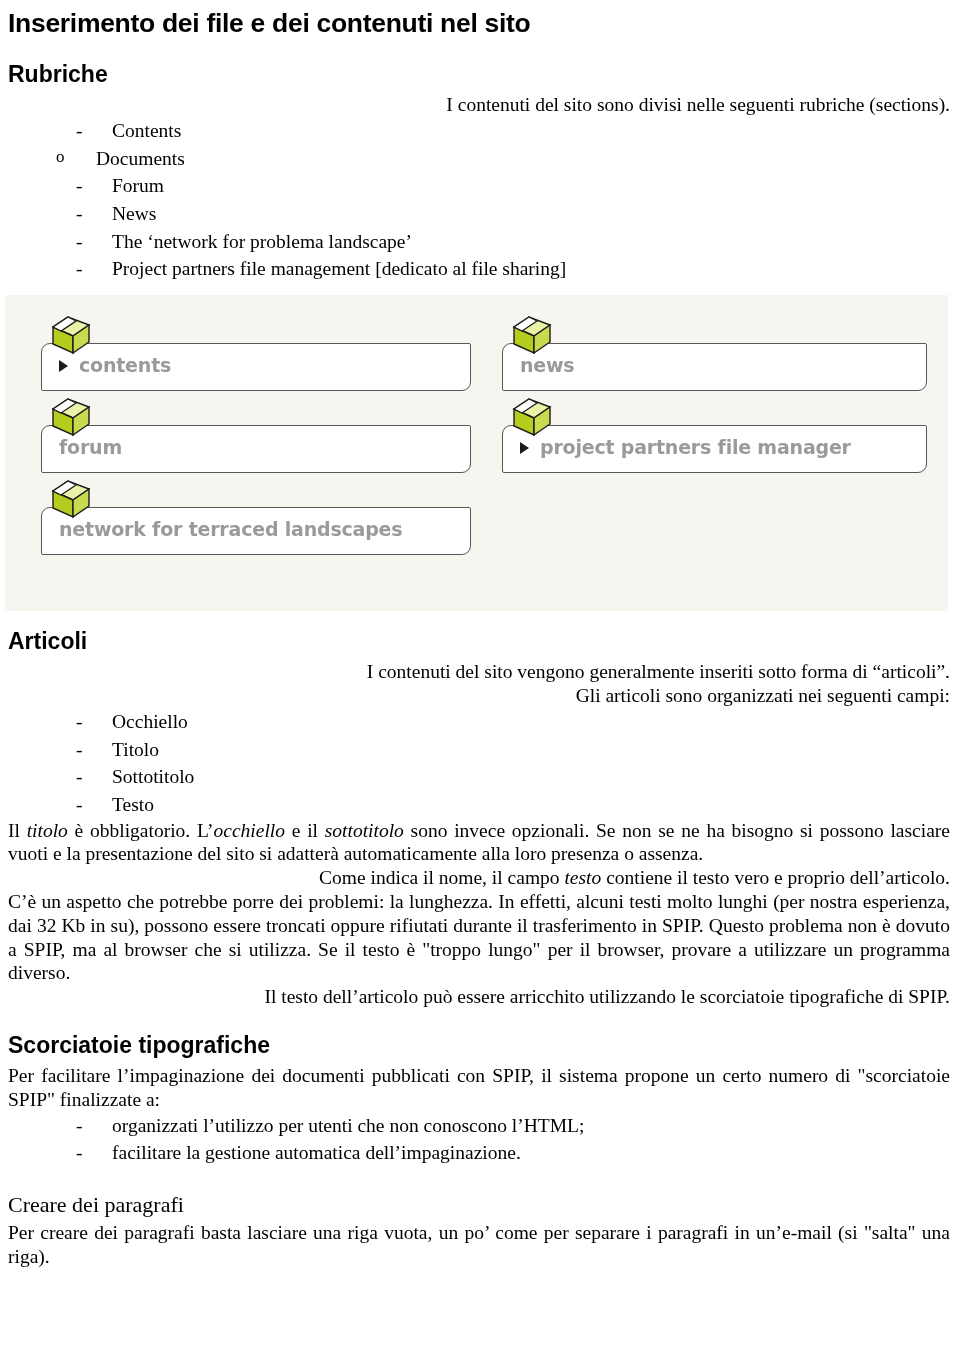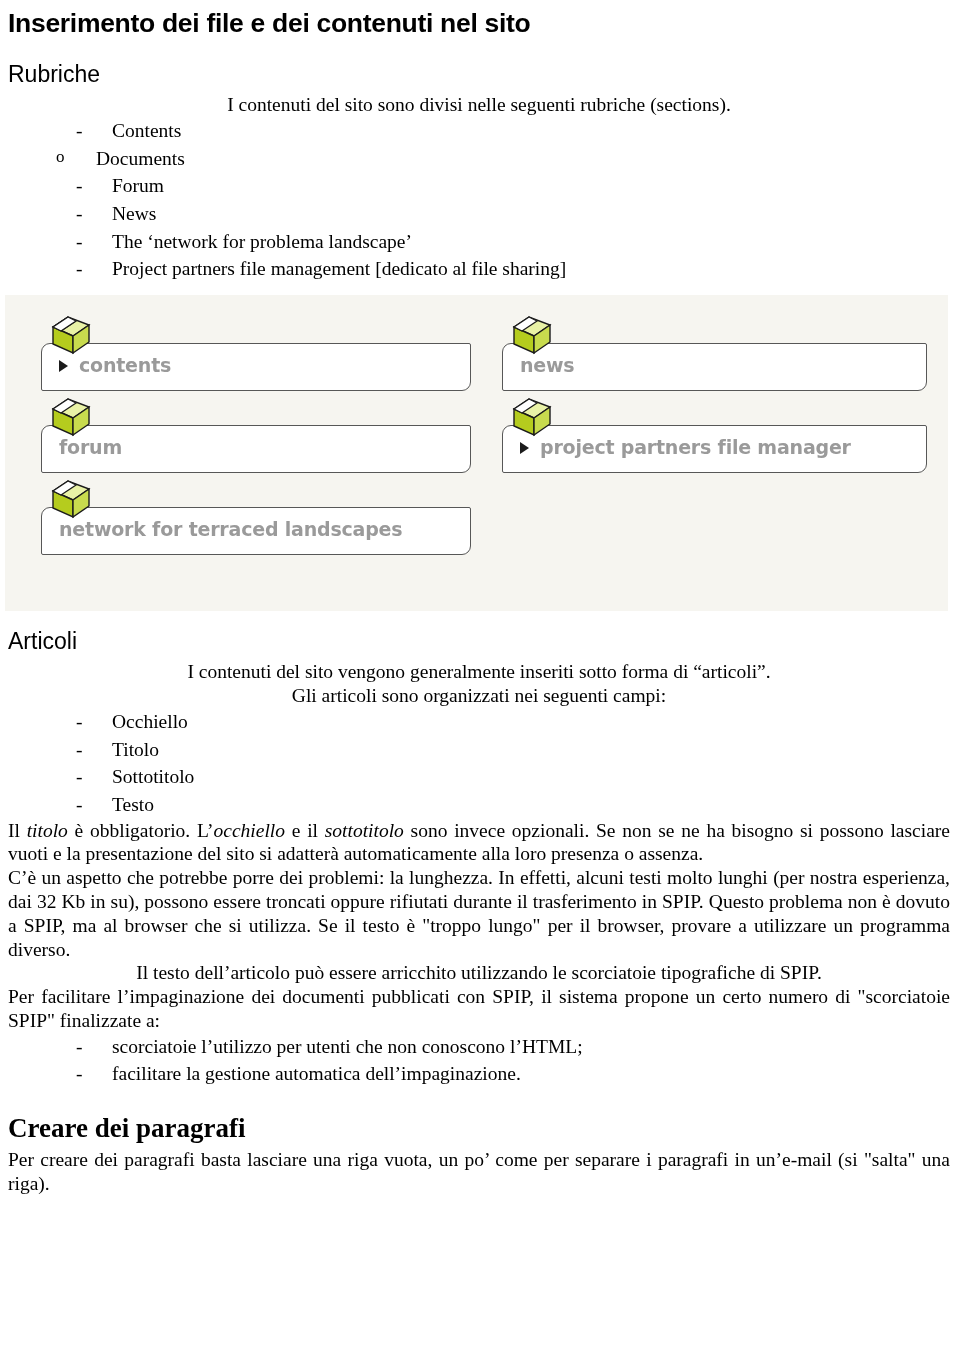--- a/index.html
+++ b/index.html
@@ -27,41 +27,41 @@
     font-family: "Liberation Sans", "DejaVu Sans", sans-serif;
     font-weight: bold;
     font-size: 26.5px;
     letter-spacing: -0.3px;
     line-height: 1.05;
     margin: 10px 0 0 8px;
     white-space: nowrap;
   }
   .h-sans {
     font-family: "Liberation Sans", "DejaVu Sans", sans-serif;
-    font-weight: normal;
+    font-weight: bold;
     font-size: 23px;
     line-height: 1.1;
     margin: 24px 0 6px 8px;
   }
   .h-serif {
     font-family: "Liberation Serif", "DejaVu Serif", serif;
-    font-weight: bold;
-    font-size: 27px;
+    font-weight: normal;
+    font-size: 22px;
     line-height: 1.1;
     margin: 26px 16px 4px 8px;
   }
 
   
   .para {
     font-size: 19.5px;
     line-height: 1.22;
     margin: 0 10px 0 8px;
     text-align: justify;
   }
-  .para.nojust { text-align: center; }
+  .para.nojust { text-align: right; }
   .para i { font-style: italic; }
 
   
   ul.lvl1 {
     list-style: none;
     margin: 0;
     padding: 0 0 0 76px;
     font-size: 19.5px;
     line-height: 1.42;
   }
@@ -278,30 +278,32 @@
       <span>Sottotitolo</span>
     </li>
     <li>
       <span class="bullet">-</span>
       <span>Testo</span>
     </li>
   </ul>
 
   <p class="para"><span>Il </span><i>titolo</i><span> è obbligatorio. L’</span><i>occhiello</i><span> e il </span><i>sottotitolo</i><span> sono invece opzionali. Se non se ne ha bisogno si possono lasciare vuoti e la presentazione del sito si adatterà automaticamente alla loro presenza o assenza.</span></p>
 
+  <p class="para nojust"><span>Come indica il nome, il campo </span><i>testo</i><span> contiene il testo vero e proprio dell’articolo.</span></p>
 
   <p class="para">C’è un aspetto che potrebbe porre dei problemi: la lunghezza. In effetti, alcuni testi molto lunghi (per nostra esperienza, dai 32 Kb in su), possono essere troncati oppure rifiutati durante il trasferimento in SPIP. Questo problema non è dovuto a SPIP, ma al browser che si utilizza. Se il testo è "troppo lungo" per il browser, provare a utilizzare un programma diverso.</p>
   <p class="para nojust">Il testo dell’articolo può essere arricchito utilizzando le scorciatoie tipografiche di SPIP.</p>
 
+  <h2 class="h-sans">Scorciatoie tipografiche</h2>
   <p class="para">Per facilitare l’impaginazione dei documenti pubblicati con SPIP, il sistema propone un certo numero di "scorciatoie SPIP" finalizzate a:</p>
 
   <ul class="lvl1">
     <li>
       <span class="bullet">-</span>
-      <span>scorciatoie l’utilizzo per utenti che non conoscono l’HTML;</span>
+      <span>organizzati l’utilizzo per utenti che non conoscono l’HTML;</span>
     </li>
     <li>
       <span class="bullet">-</span>
       <span>facilitare la gestione automatica dell’impaginazione.</span>
     </li>
   </ul>
 
   <h2 class="h-serif">Creare dei paragrafi</h2>
   <p class="para">Per creare dei paragrafi basta lasciare una riga vuota, un po’ come per separare i paragrafi in un’e-mail (si "salta" una riga).</p>
 

